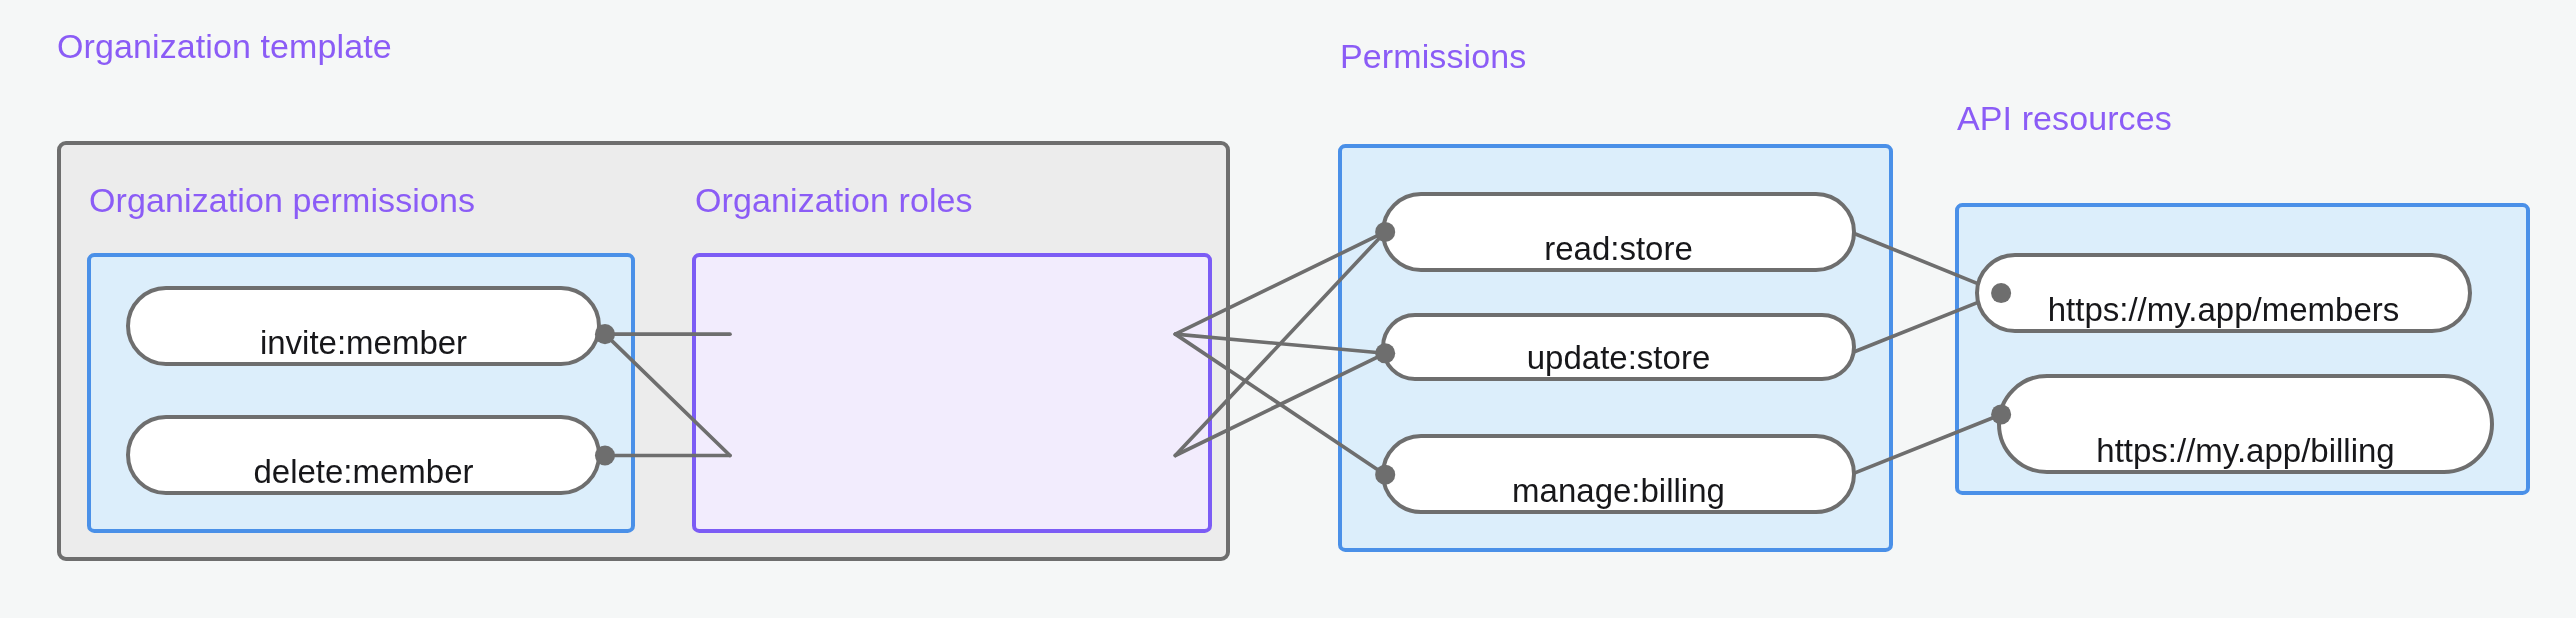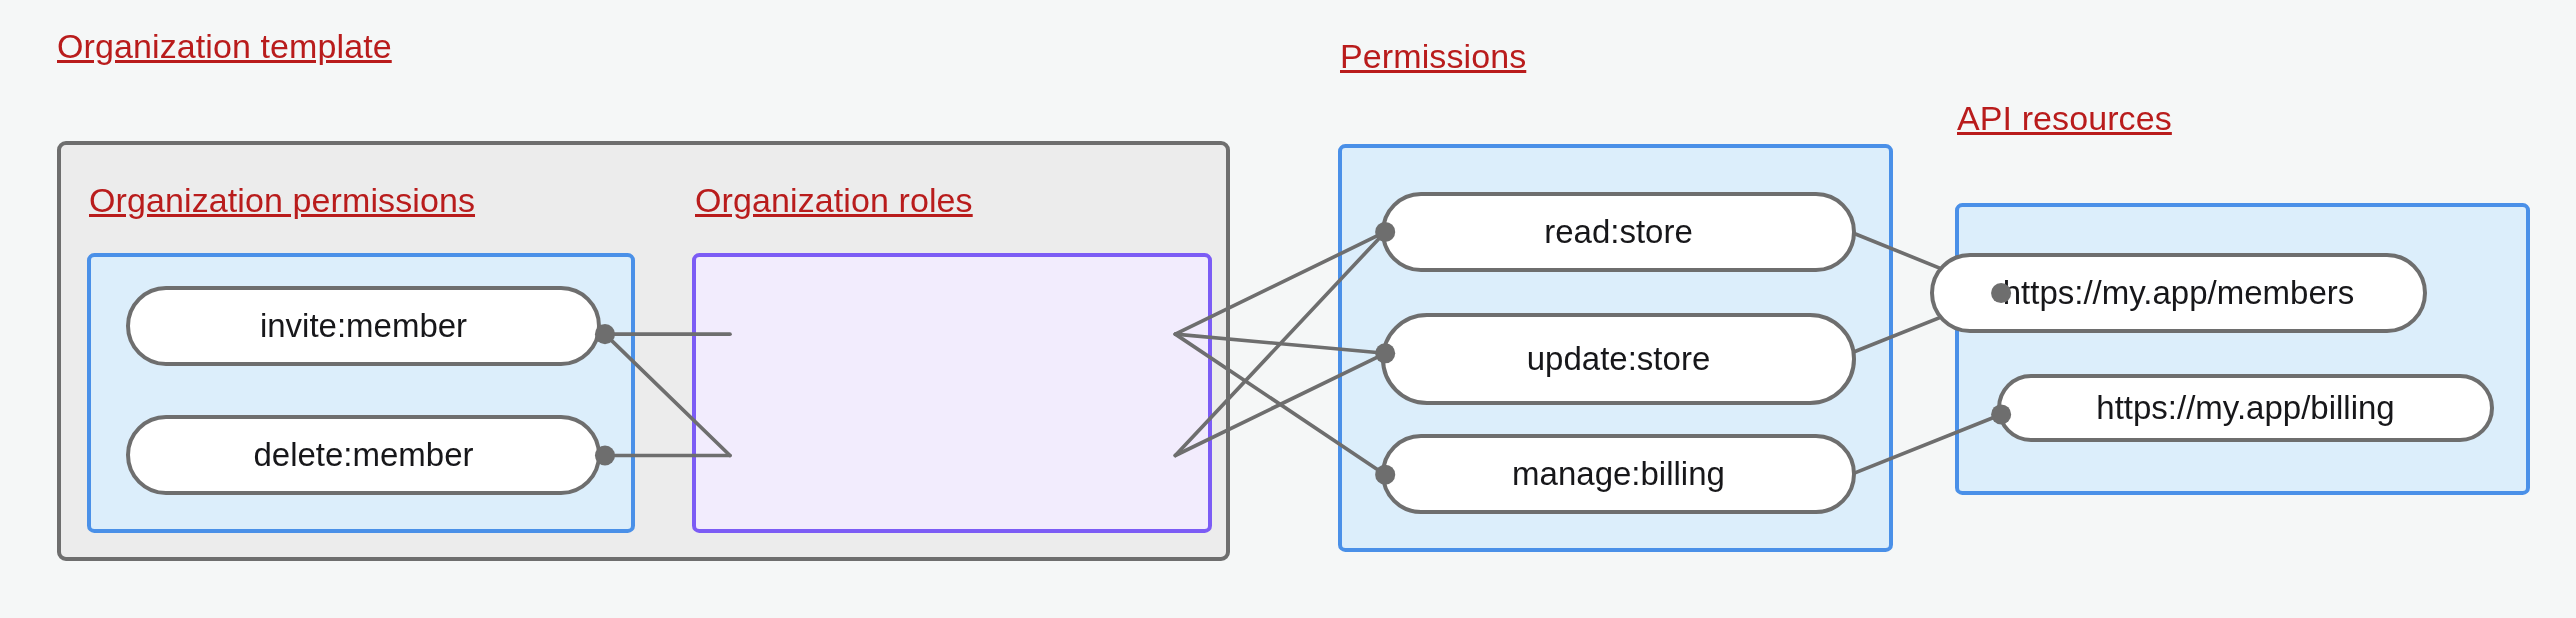--- a/index.html
+++ b/index.html
@@ -11,24 +11,23 @@
     overflow:hidden;
     -webkit-font-smoothing:antialiased;
   }
   #canvas{position:absolute;left:0;top:0;width:2576px;height:619px;}
 
   
   .group{position:absolute;box-sizing:border-box;}
   .group-title{
     position:absolute;
     font-size:34px;
-    color:#b91c1c;
+    color:#8b5cf6;
     white-space:nowrap;
     letter-spacing:0.1px;
-    text-decoration:underline;
   }
 
   .box-gray{
     background:#ececec;
     border:4.6px solid #6e6e6e;
     border-radius:9px;
   }
   .box-blue{
     background:#dceefb;
     border:4.6px solid #4a90e8;
@@ -41,21 +40,21 @@
   }
 
   
   .pill{
     position:absolute;
     box-sizing:border-box;
     background:#ffffff;
     border:4.6px solid #6e6e6e;
     border-radius:9124px;
     display:flex;
-    align-items:center;
+    align-items:flex-end;
     justify-content:center;
     font-size:33px;
     color:#17171a;
     white-space:nowrap;
     z-index:5;
   }
 
   
   #edges{position:absolute;left:0;top:0;width:2576px;height:619px;z-index:3;pointer-events:none;}
   #edge-dots{position:absolute;left:0;top:0;width:2576px;height:619px;z-index:6;pointer-events:none;}
@@ -103,31 +102,31 @@
     <span>invite:member</span>
   </div>
   <div class="pill" style="left:126px;top:415px;width:475px;height:80px;">
     <span>delete:member</span>
   </div>
 
 
   <div class="pill" style="left:1381px;top:192px;width:475px;height:80px;">
     <span>read:store</span>
   </div>
-  <div class="pill" style="left:1381px;top:313px;width:475px;height:92px;">
+  <div class="pill" style="left:1381px;top:313px;width:475px;height:68px;">
     <span>update:store</span>
   </div>
   <div class="pill" style="left:1381px;top:434px;width:475px;height:80px;">
     <span>manage:billing</span>
   </div>
 
-  <div class="pill" style="left:1930px;top:253px;width:497px;height:80px;">
+  <div class="pill" style="left:1975px;top:253px;width:497px;height:80px;">
     <span>https://my.app/members</span>
   </div>
-  <div class="pill" style="left:1997px;top:374px;width:497px;height:68px;">
+  <div class="pill" style="left:1997px;top:374px;width:497px;height:100px;">
     <span>https://my.app/billing</span>
   </div>
 
   <svg id="edge-dots" viewBox="0 0 2823 678" xmlns="http://www.w3.org/2000/svg">
       <circle cx="663" cy="366" r="11" fill="#6e6e6e"></circle>
       <circle cx="663" cy="499" r="11" fill="#6e6e6e"></circle>
       <circle cx="1518" cy="254" r="11" fill="#6e6e6e"></circle>
       <circle cx="1518" cy="387" r="11" fill="#6e6e6e"></circle>
       <circle cx="1518" cy="520" r="11" fill="#6e6e6e"></circle>
       <circle cx="2193" cy="321" r="11" fill="#6e6e6e"></circle>

